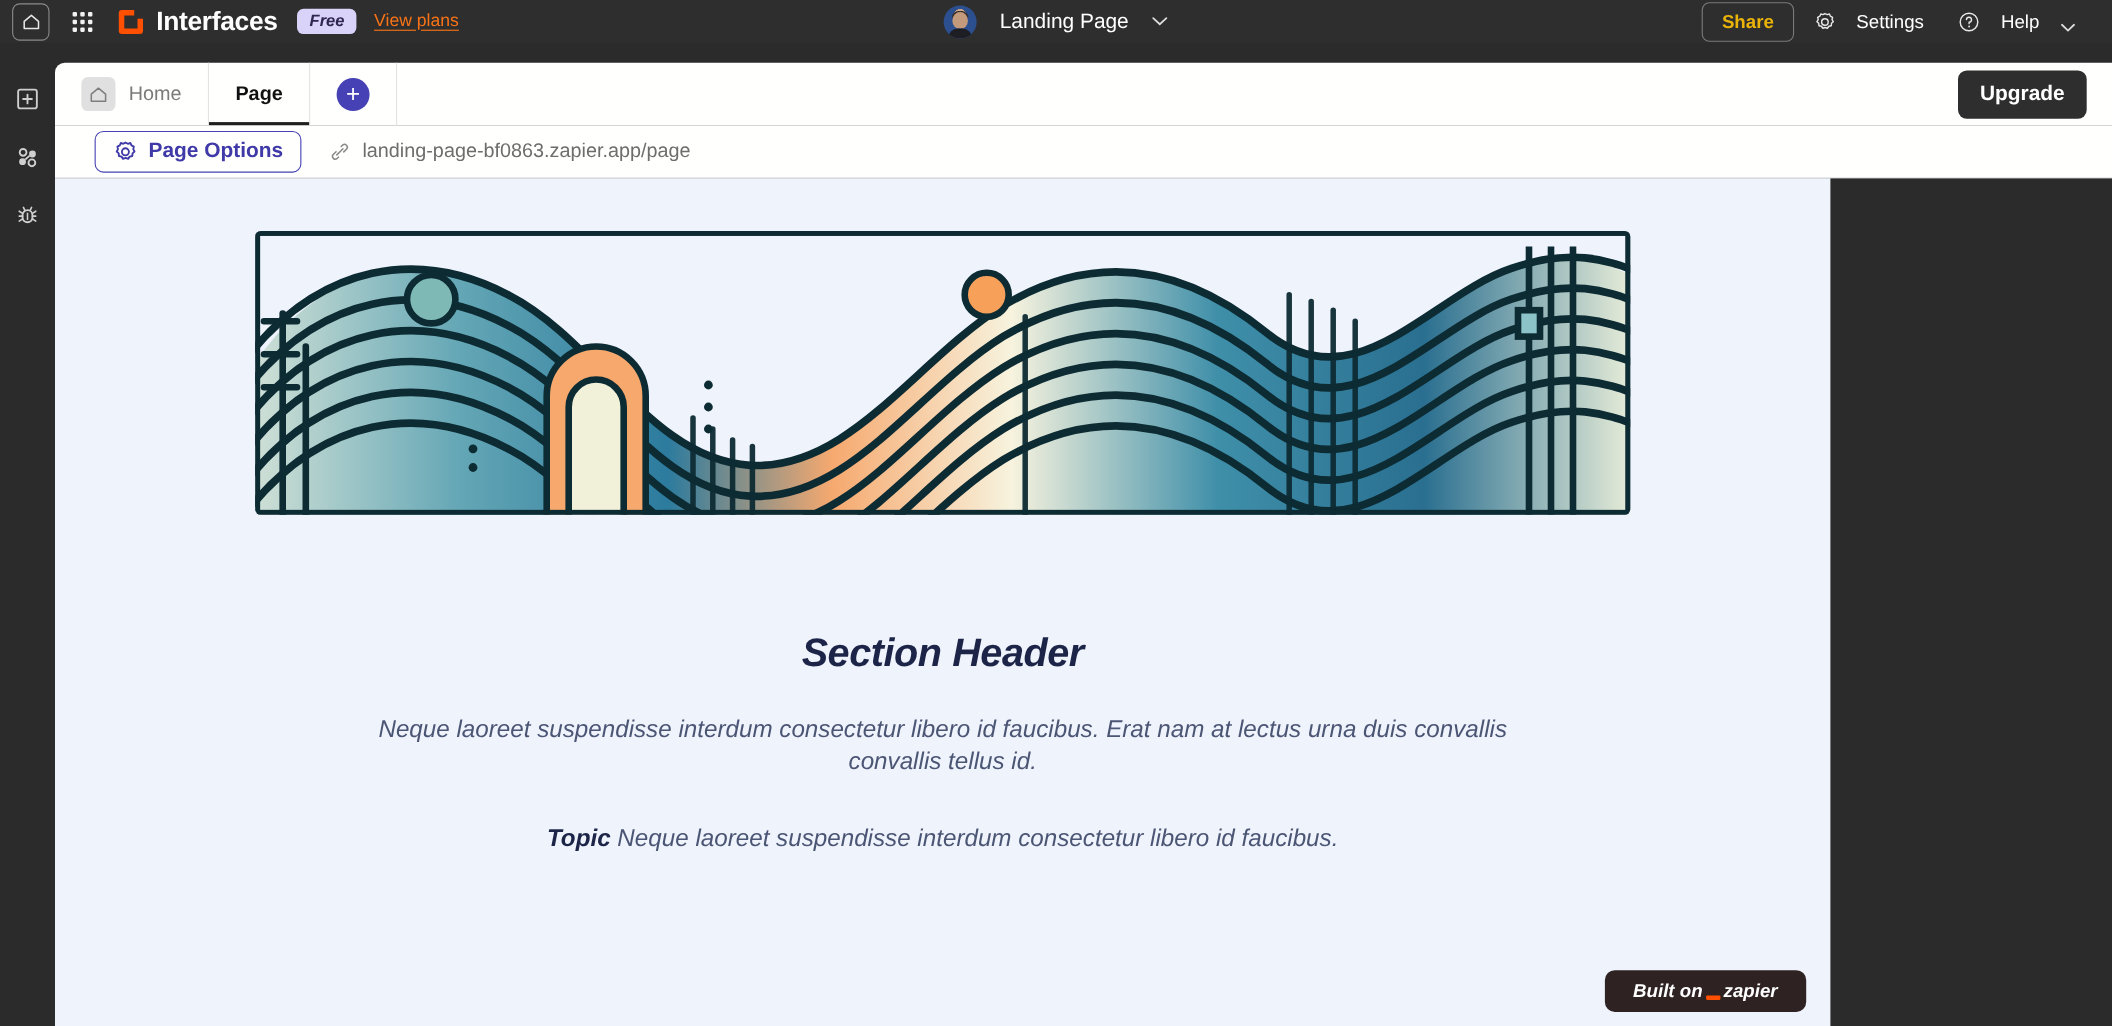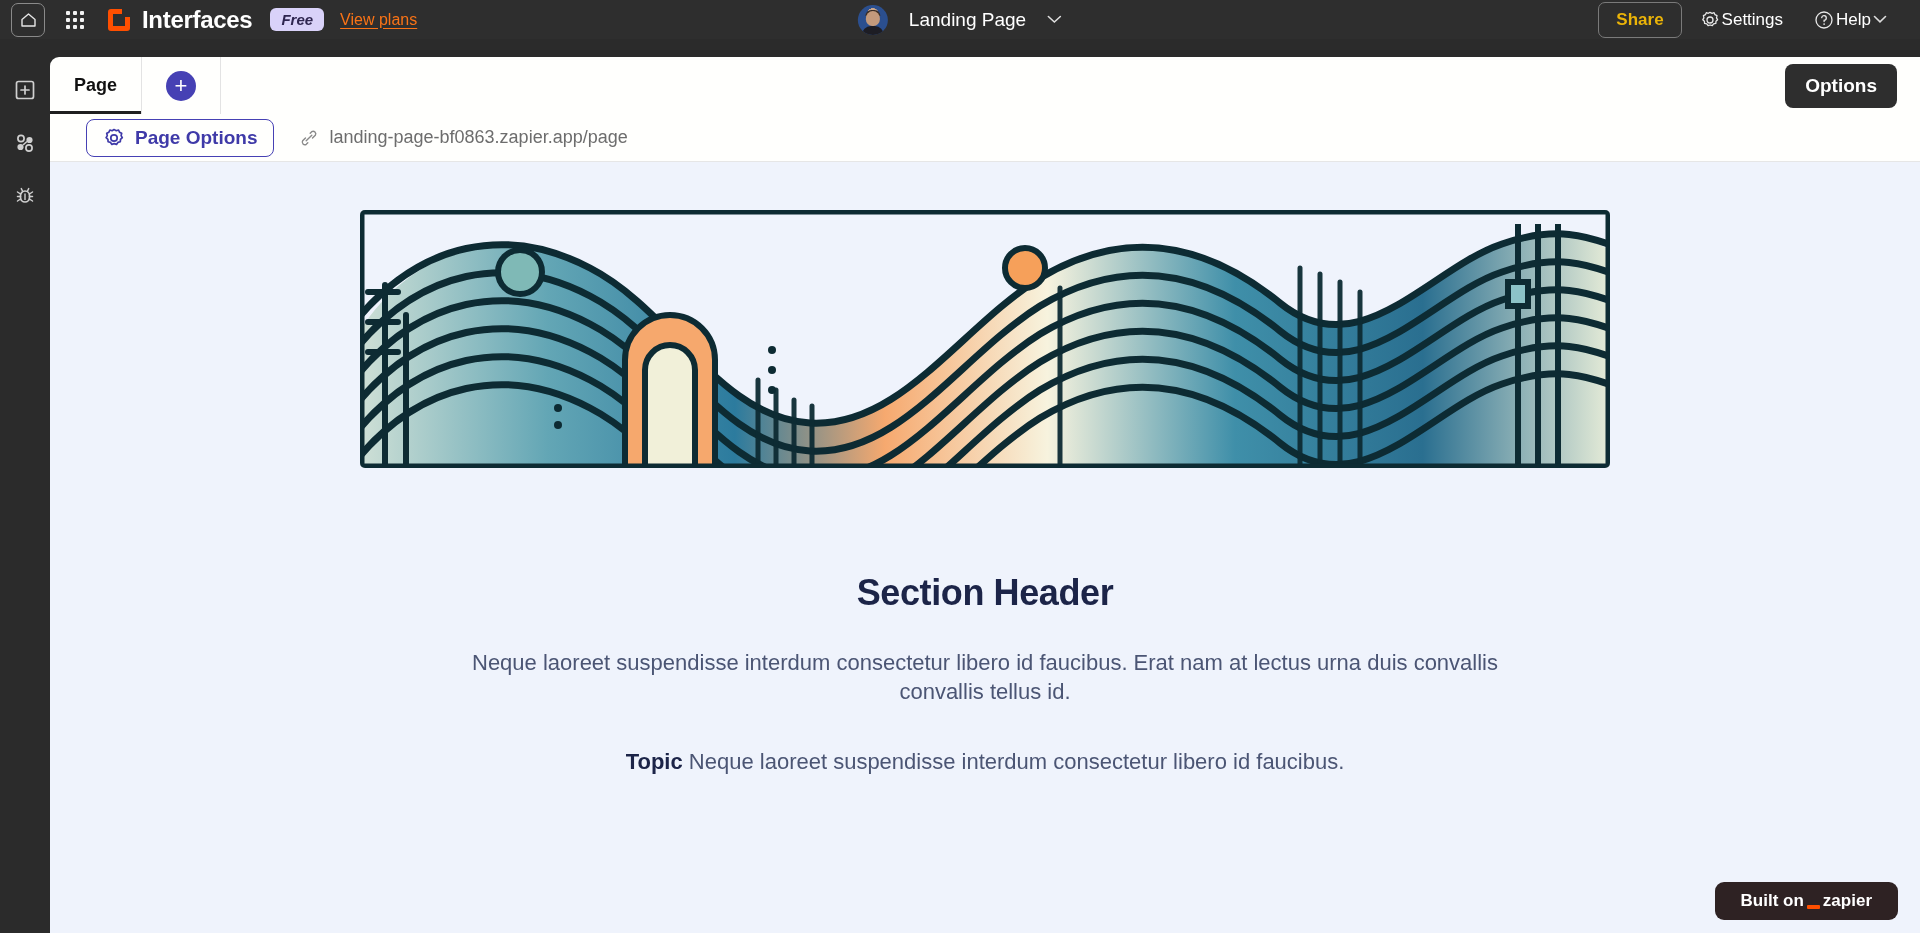--- a/index.html
+++ b/index.html
@@ -75,21 +75,21 @@
   }
   .doc-title { font-size: 19px; font-weight: 400; color: #fff; }
   .tb-right {
     margin-left: auto; display: flex; align-items: center; gap: 5px; padding-right: 20px;
   }
   .share-btn {
     border: 1.5px solid #7a7a7a; border-radius: 7px;
     padding: 7px 17px; font-size: 17px; font-weight: 700; color: #eab308;
   }
   .tb-item {
-    display: flex; align-items: center; gap: 2px;
+    display: flex; align-items: flex-end; gap: 19px;
     padding: 8px 13px; font-size: 17px; color: #fff;
   }
 
   
   .tabrow {
     position: absolute; top: 57px; left: 50px;
     width: 1870px; height: 57px;
     background: #fffffd;
     display: flex; align-items: stretch;
     border-top-left-radius: 9px;
@@ -148,22 +148,22 @@
     position: absolute; top: 57px; left: 0; width: 50px; height: 876px;
     background: #2b2b2b;
     display: flex; flex-direction: column; align-items: center;
     padding-top: 20px; gap: 27px;
   }
   .rail-icon { width: 26px; height: 26px; display: flex; align-items: center; justify-content: center; }
 
   
   .canvas {
     position: absolute; top: 162px; left: 50px;
-    width: 1870px; height: 771px;
-    background: #eff3fc; overflow: hidden;
+    width: 1614px; height: 771px;
+    background: #eff3fc; overflow: hidden; font-style: italic;
   }
   .hero-img {
     position: absolute; top: 48px; left: 50%; transform: translateX(-50%);
     width: 1250px; height: 258px;
     border-radius: 5px; overflow: hidden;
     background: #0e2430;
   }
   .section {
     position: absolute; top: 410px; left: 0; right: 0;
     text-align: center;
@@ -276,27 +276,35 @@
     <svg width="24" height="24" viewBox="0 0 24 24">
       <rect x="7.5" y="7" width="9" height="11" rx="4.5" fill="none" stroke="#cfcfcf" stroke-width="1.7"></rect>
       <path d="M12 9.5 v6.5" stroke="#cfcfcf" stroke-width="1.4"></path>
       <path d="M7.5 10 L4.5 8 M16.5 10 L19.5 8 M7.5 15 L4.5 17 M16.5 15 L19.5 17 M7.5 12.5 H4.5 M16.5 12.5 H19.5" stroke="#cfcfcf" stroke-width="1.5" stroke-linecap="round"></path>
       <path d="M9.5 7 L8.3 4.6 M14.5 7 L15.7 4.6" stroke="#cfcfcf" stroke-width="1.5" stroke-linecap="round"></path>
     </svg>
   </div>
 </div>
 
 <div class="tabrow">
+  <div class="tab">
+    <span class="home-sq">
+      <svg width="17" height="16" viewBox="0 0 17 16">
+        <path d="M2 7.5 L8.5 2.2 L15 7.5 V14 H2 Z" fill="none" stroke="#7e7e7e" stroke-width="1.4" stroke-linejoin="round"></path>
+      </svg>
+    </span>
+    <span>Home</span>
+  </div>
   <div class="tab active">
     <span>Page</span>
   </div>
   <div class="tab-add">
     <span class="add-circle">+</span>
   </div>
-  <div class="upgrade-btn">Options</div>
+  <div class="upgrade-btn">Upgrade</div>
 </div>
 
 <div class="optbar">
   <div class="page-options">
     <svg width="22" height="22" viewBox="0 0 22 22">
       <path d="M11 2.6 l2.3 1.1 2.2-.7 1 2.2 2.2 1.1 -.6 2.3 1.2 2.1 -1.8 1.7 -.2 2.4 -2.4 .6 -1.4 2 -2.3-.8 -2.3 .8 -1.4-2 -2.4-.6 -.2-2.4 -1.8-1.7 1.2-2.1 -.6-2.3 2.2-1.1 1-2.2 2.2 .7z" fill="none" stroke="#3f3aa8" stroke-width="1.7" stroke-linejoin="round"></path>
       <circle cx="11" cy="11" r="3.2" fill="none" stroke="#3f3aa8" stroke-width="1.7"></circle>
     </svg>
     <span>Page Options</span>
   </div>

